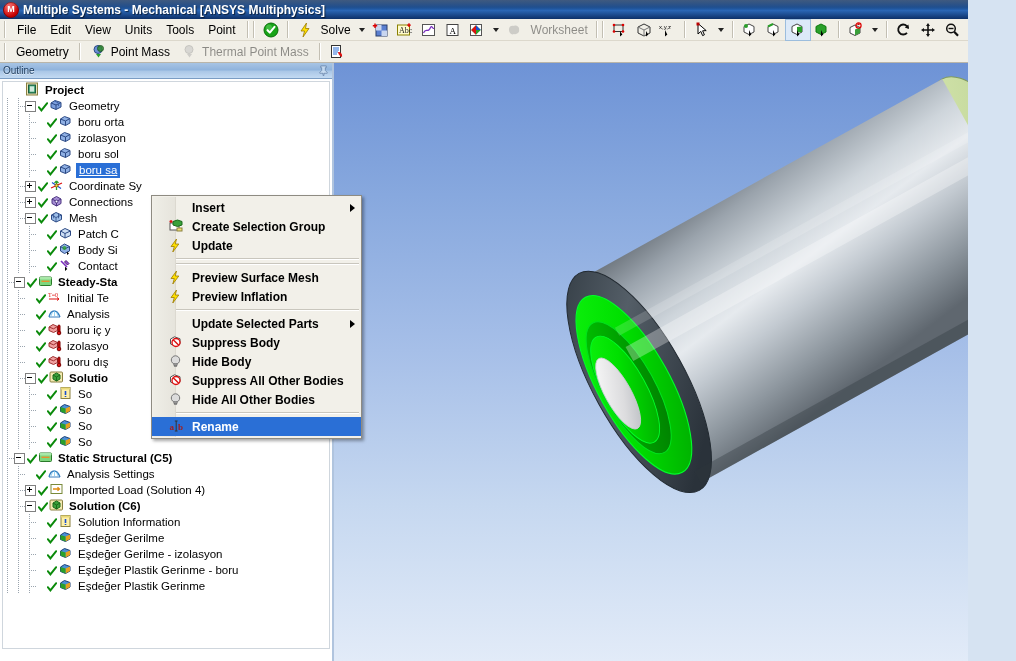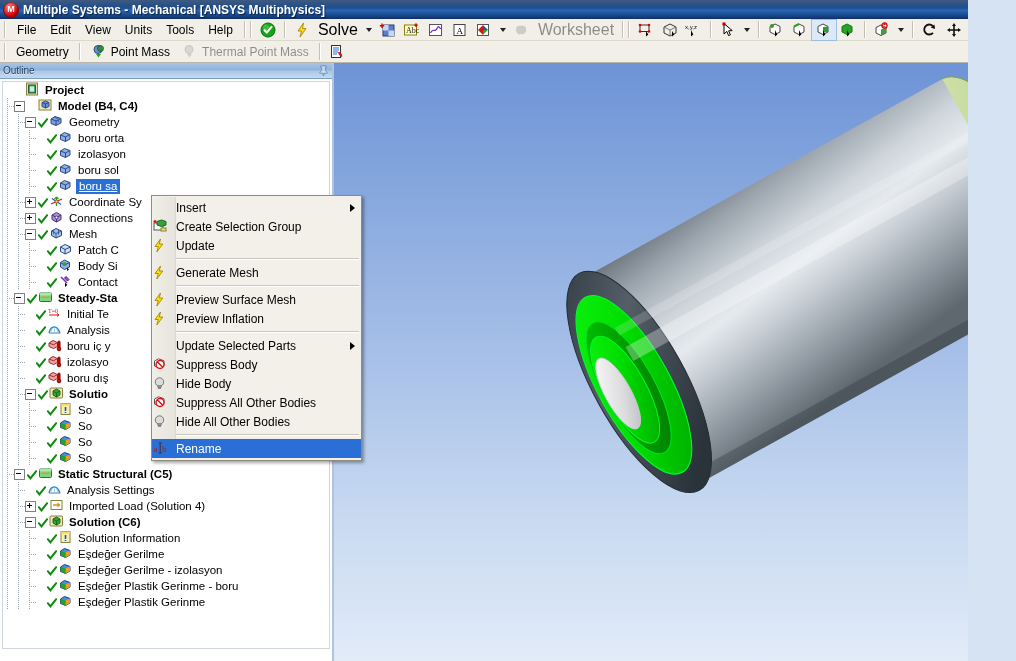--- a/index.html
+++ b/index.html
@@ -51,21 +51,21 @@
 
   
   .sep{
     width:1px;height:17px;background:#c3bfb3;
     border-right:1px solid #ffffff;margin:0 4px;flex:none;
   }
   .tool{
     display:flex;align-items:center;justify-content:center;
     height:20px;min-width:20px;padding:0 2px;flex:none;cursor:default;
   }
-  .tool.lbl{padding:0 4px;font-size:16px;}
+  .tool.lbl{padding:0 4px;font-size:12px;}
   .caret{
     width:0;height:0;border-left:3.5px solid transparent;border-right:3.5px solid transparent;
     border-top:4px solid #222;margin:0 4px;flex:none;
   }
   .disabled{opacity:.42;}
 
   
   .ctxbar{
     height:22px;background:#f1efe7;border-bottom:1px solid #b9b5a9;
     display:flex;align-items:center;box-sizing:border-box;
@@ -153,21 +153,21 @@
     box-shadow:2px 2px 3px rgba(0,0,0,.35);
     padding:2px 0;box-sizing:border-box;z-index:40;
   }
   .ctxmenu .gutter{
     position:absolute;left:1px;top:1px;bottom:1px;width:22px;
     background:linear-gradient(to right,#efeee7,#e6e4dc);
     border-right:1px solid #dcd9d0;
   }
   .ctxmenu .mrow{
     position:relative;display:flex;align-items:center;height:19px;
-    padding-left:0;font-size:12px;color:#000;cursor:default;z-index:2;
+    padding-left:16px;font-size:12px;color:#000;cursor:default;z-index:2;font-weight:bold;
   }
   .ctxmenu .mrow .micon{width:20px;height:16px;flex:none;margin-right:4px;position:relative;}
   .ctxmenu .mrow .mlabel{flex:1;line-height:18px;white-space:nowrap;}
   .ctxmenu .mrow.hl{background:#2a6fd6;}
   .ctxmenu .mrow.hl .mlabel{color:#fff;}
   .ctxmenu .msep{height:1px;background:#c9c6bd;margin:3px 2px 3px 24px;border-bottom:1px solid #fff;}
   .submark{
     width:0;height:0;border-top:4px solid transparent;border-bottom:4px solid transparent;
     border-left:5px solid #000;margin-right:6px;flex:none;
   }
@@ -182,21 +182,21 @@
     <div class="tb-title">Multiple Systems - Mechanical [ANSYS Multiphysics]</div>
   </div>
 
   <div class="menubar">
     <div class="sep"></div>
     <div class="mi">File</div>
     <div class="mi">Edit</div>
     <div class="mi">View</div>
     <div class="mi">Units</div>
     <div class="mi">Tools</div>
-    <div class="mi">Help</div>
+    <div class="mi">Point</div>
 
     <div class="sep"></div>
     <div class="sep" style="margin-left:0"></div>
 
     <div class="tool">
       <svg width="16" height="16" viewBox="0 0 16 16">
         <circle cx="8" cy="8" r="7" fill="#17a317" stroke="#0a6e0a"></circle>
         <circle cx="6" cy="5.5" r="3" fill="#61d261" opacity=".55"></circle>
         <path d="M4.5 8.2 L6.8 10.6 L11.5 4.9" stroke="#fff" stroke-width="2.1" fill="none" stroke-linecap="round" stroke-linejoin="round"></path>
       </svg>
@@ -430,31 +430,20 @@
       <div class="tree" id="tree">
           <div class="row bold">
             <div class="spacer9"></div>
             <span style="width:11px;display:inline-block"></span>
             <span><svg class="ico" width="15" height="14" viewBox="0 0 15 14">
                 <rect x="1.5" y="1" width="11" height="12" fill="#e8e4bb" stroke="#8a8040"></rect>
                 <rect x="3.5" y="3" width="7" height="8" fill="#2f9b6a" stroke="#1c5a3e"></rect>
                 <rect x="4.8" y="4.3" width="4.4" height="5.4" fill="#cfe8dc"></rect>
               </svg></span>
             <span class="txt">Project</span>
-          </div>
-          <div class="row bold">
-            <div class="dots elbow"></div>
-            <div class="exp"></div>
-            <span style="width:11px;display:inline-block"></span>
-            <span><svg class="ico" width="15" height="14" viewBox="0 0 15 14">
-                <rect x="1" y="2" width="12" height="10" fill="#f0e9b8" stroke="#8a8040"></rect>
-                <path d="M4 4.5 L7.5 3 L11 4.5 L11 8.5 L7.5 10 L4 8.5 Z" fill="#6b8fd6" stroke="#2c4a85"></path>
-                <path d="M4 4.5 L7.5 6 L11 4.5 M7.5 6 L7.5 10" stroke="#2c4a85" fill="none"></path>
-              </svg></span>
-            <span class="txt">Model (B4, C4)</span>
           </div>
           <div class="row">
             <div class="dots"></div>
             <div class="dots elbow"></div>
             <div class="exp"></div>
             <span><svg class="chk" viewBox="0 0 10 10">
                 <path d="M0.8 5.2 L3.4 8.4 L9.2 1.2" stroke="#0a8a0a" stroke-width="2" fill="none" stroke-linecap="round"></path>
               </svg></span>
             <span><svg class="ico" width="15" height="14" viewBox="0 0 15 14">
                 <path d="M2 5 L6 2.5 L12 4.5 L12 9 L7 11.5 L2 9.5 Z" fill="#7a9ddc" stroke="#2c4a85"></path>
@@ -976,26 +965,20 @@
           </svg></span>
         <span class="mlabel">Create Selection Group</span>
       </div>
       <div class="mrow">
         <span class="micon"><svg width="14" height="15" viewBox="0 0 14 15">
             <path d="M8.5 1 L3 8.5 H6.3 L4.8 14 L10.8 6 H7.3 Z" fill="#ffe000" stroke="#9a7a00" stroke-width=".8"></path>
           </svg></span>
         <span class="mlabel">Update</span>
       </div>
       <div class="msep"></div>
-      <div class="mrow">
-        <span class="micon"><svg width="14" height="15" viewBox="0 0 14 15">
-            <path d="M8.5 1 L3 8.5 H6.3 L4.8 14 L10.8 6 H7.3 Z" fill="#ffe000" stroke="#9a7a00" stroke-width=".8"></path>
-          </svg></span>
-        <span class="mlabel">Generate Mesh</span>
-      </div>
       <div class="msep"></div>
       <div class="mrow">
         <span class="micon"><svg width="14" height="15" viewBox="0 0 14 15">
             <path d="M8.5 1 L3 8.5 H6.3 L4.8 14 L10.8 6 H7.3 Z" fill="#ffe000" stroke="#9a7a00" stroke-width=".8"></path>
           </svg></span>
         <span class="mlabel">Preview Surface Mesh</span>
       </div>
       <div class="mrow">
         <span class="micon"><svg width="14" height="15" viewBox="0 0 14 15">
             <path d="M8.5 1 L3 8.5 H6.3 L4.8 14 L10.8 6 H7.3 Z" fill="#ffe000" stroke="#9a7a00" stroke-width=".8"></path>

